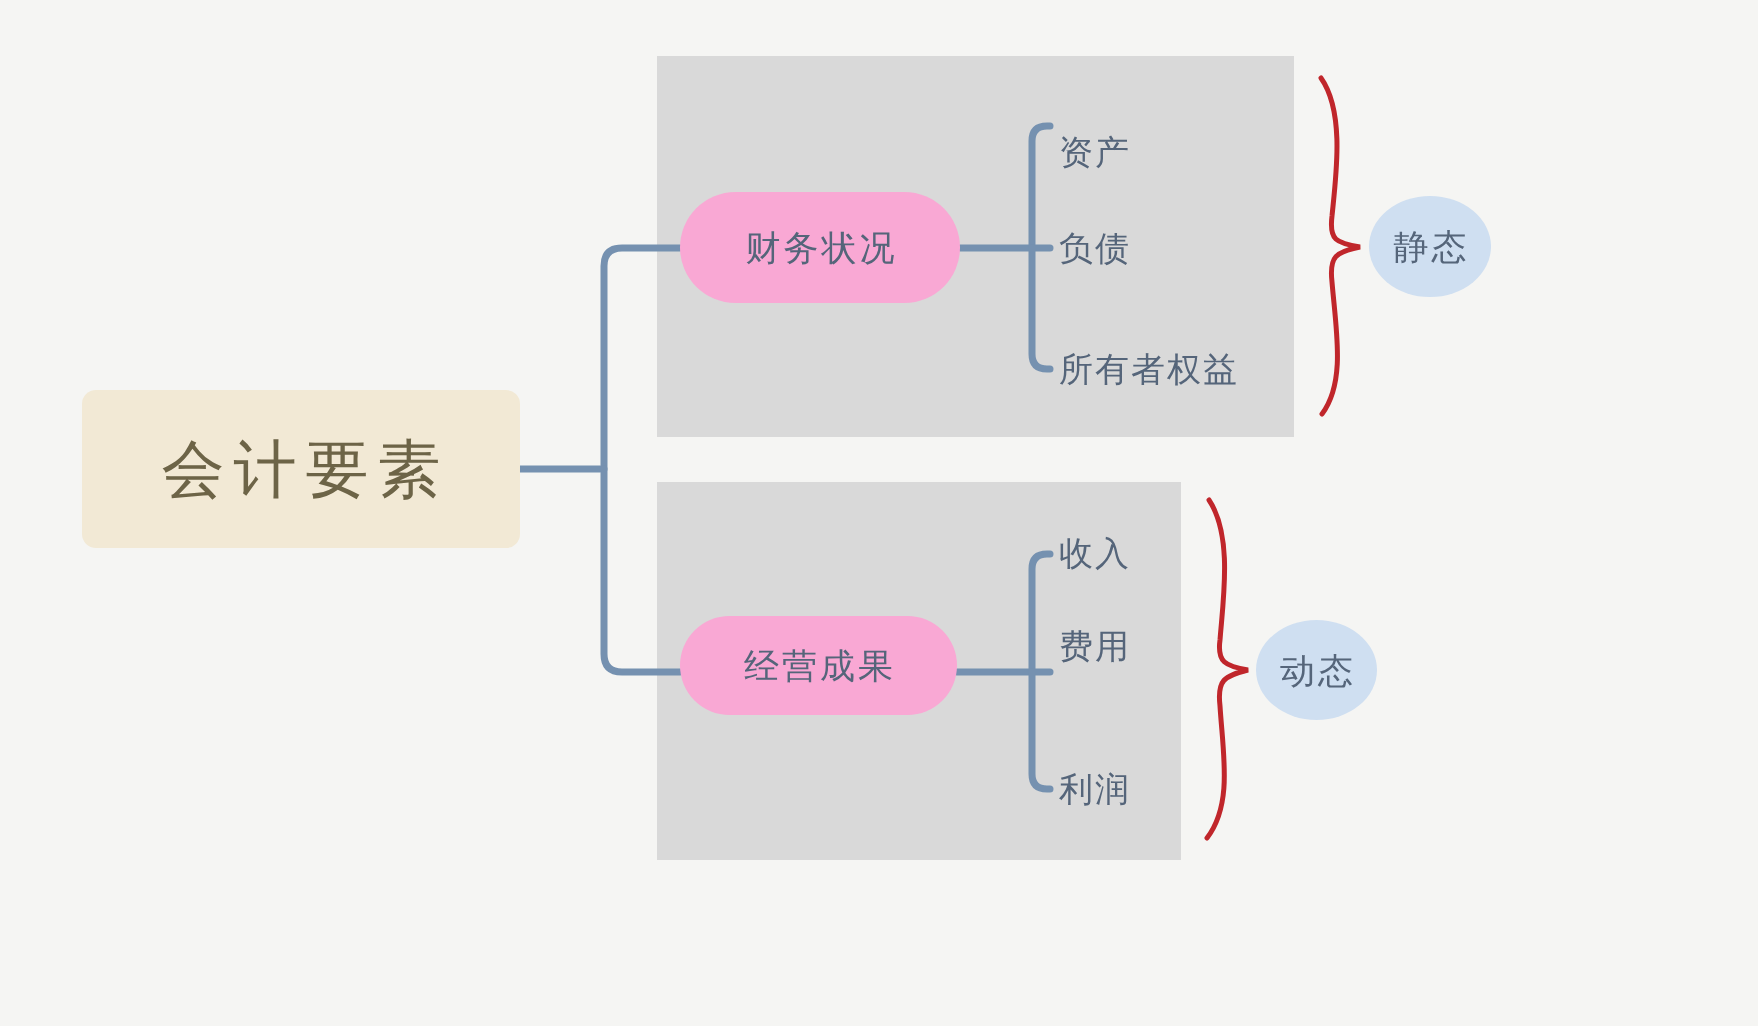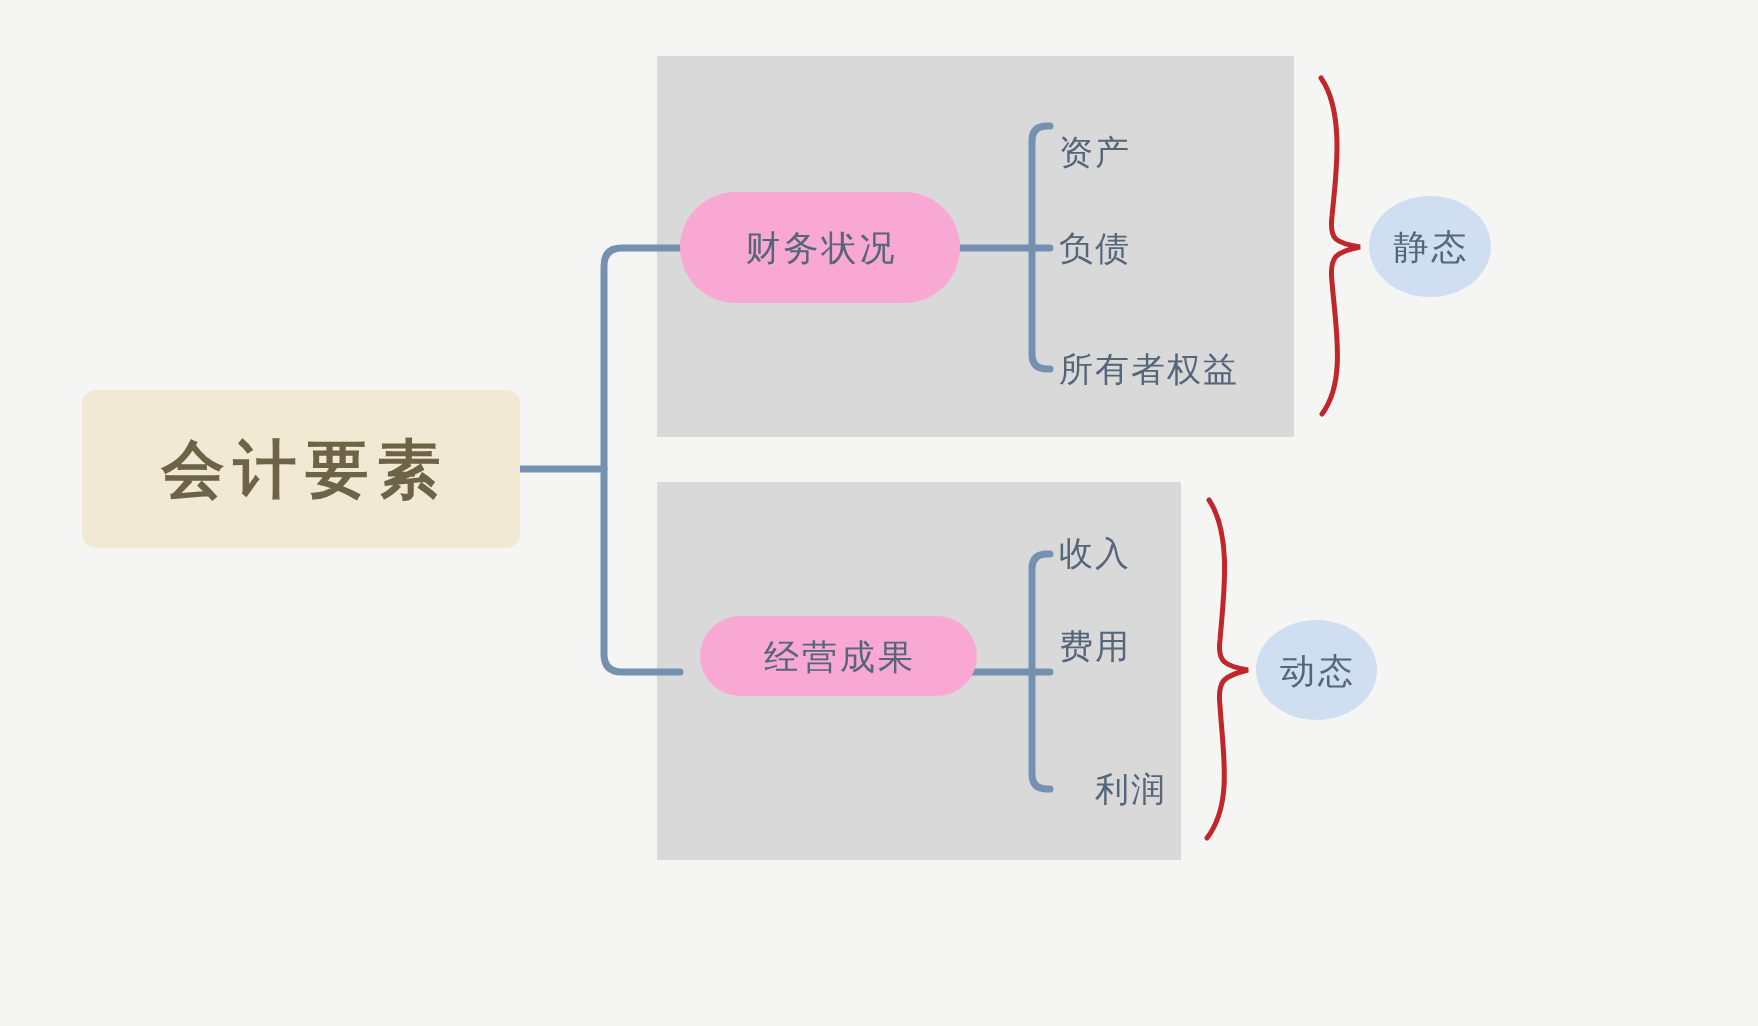--- a/index.html
+++ b/index.html
@@ -61,21 +61,20 @@
     align-items: center;
     justify-content: center;
   }
   #root-node .root-label {
     font-size: 63px;
     color: #6d6447;
     letter-spacing: 9px;
     text-indent: 9px;
     line-height: 1;
     white-space: nowrap;
-    font-weight: bold;
   }
 
   
   .branch-pill {
     position: absolute;
     background: #f9a8d4;
     border-radius: 62px;
     display: flex;
     align-items: center;
     justify-content: center;
@@ -88,41 +87,41 @@
     white-space: nowrap;
     line-height: 1;
   }
   #branch-financial {
     left: 680px;
     top: 192px;
     width: 280px;
     height: 111px;
   }
   #branch-operating {
-    left: 700px;
+    left: 680px;
     top: 616px;
     width: 277px;
-    height: 80px;
+    height: 99px;
   }
 
   
   .leaf-label {
     position: absolute;
     font-size: 34px;
     color: #55657a;
     letter-spacing: 2px;
     white-space: nowrap;
     line-height: 1;
   }
   #leaf-assets      { left: 1059px; top: 109px; margin-top: 26px; }
   #leaf-liabilities { left: 1059px; top: 231px; }
   #leaf-equity      { left: 1059px; top: 352px; }
   #leaf-revenue     { left: 1059px; top: 537px; font-family: Liberation Serif, serif; }
   #leaf-expenses    { left: 1059px; top: 629px; }
-  #leaf-profit      { left: 1059px; top: 772px; margin-left: 36px; }
+  #leaf-profit      { left: 1059px; top: 772px; }
 
   
   .tag-ellipse {
     position: absolute;
     background: #cfdff1;
     border-radius: 50%;
     display: flex;
     align-items: center;
     justify-content: center;
   }

